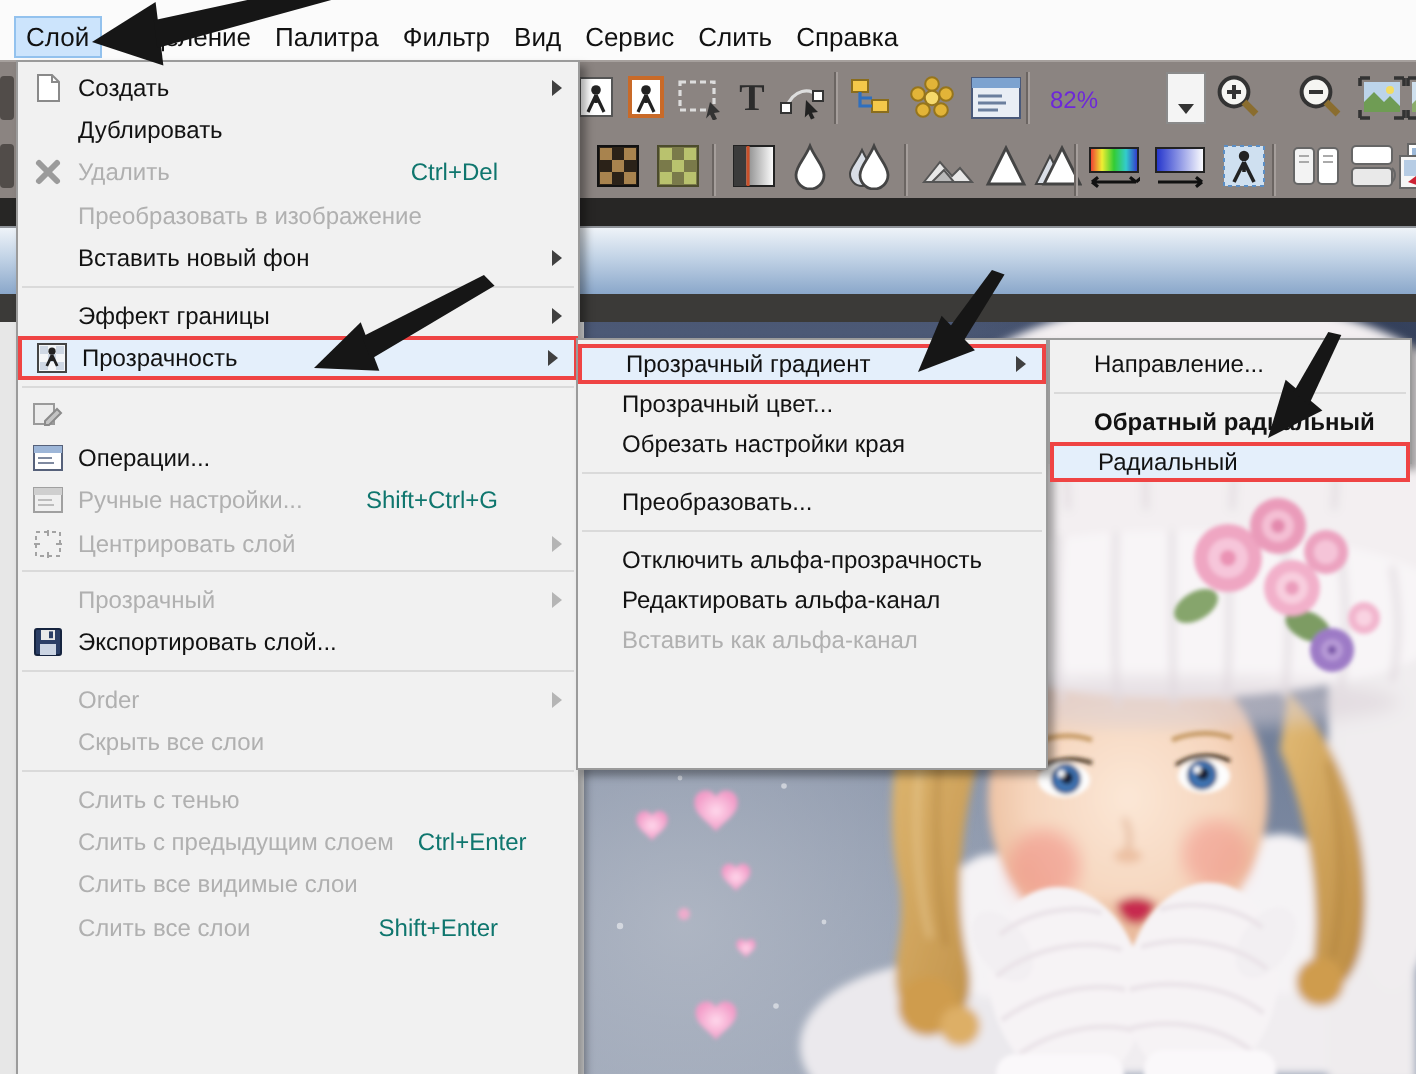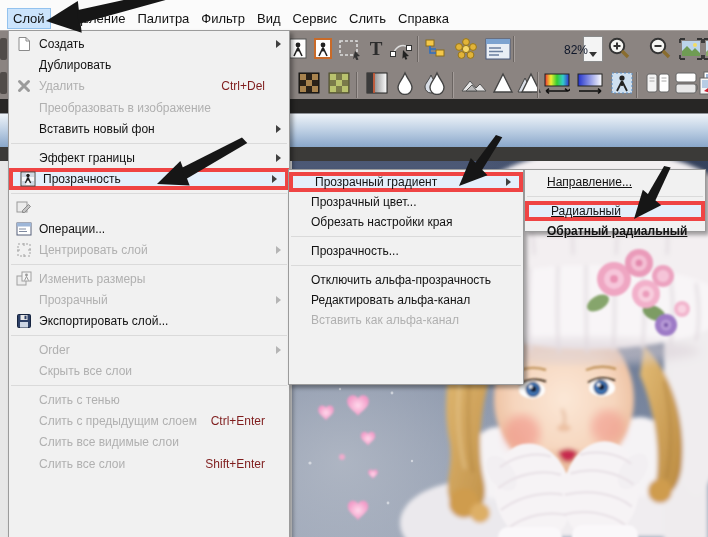--- a/index.html
+++ b/index.html
@@ -8,40 +8,40 @@
   .mb-item{font-size:13px;color:#111;padding:3px 6px;margin-bottom:1px;}
   .mb-item.selected{background:#cce4fc;border:1px solid #93c2ee;padding:2px 5px;}
   .toolbar{position:absolute;left:0;top:30px;width:708px;height:69px;background:#8b8481;border-top:1px solid #a6a09d;z-index:1;}
   .strip1{position:absolute;left:0;top:99px;width:708px;height:14px;background:#272625;z-index:1;}
   .bluebar{position:absolute;left:0;top:113px;width:708px;height:34px;background:linear-gradient(#eef3f8,#c2d3e6 45%,#8aa7ca);border-top:1px solid #8f9399;z-index:1;}
   .strip2{position:absolute;left:0;top:147px;width:708px;height:14px;background:#3b3a38;z-index:1;}
   .canvas{position:absolute;left:0;top:161px;width:708px;height:376px;background:#e7e7e7;z-index:1;}
   .photo{position:absolute;left:292px;top:161px;width:416px;height:376px;z-index:1;}
   .tbi{position:absolute;z-index:2;}
   .tbsep{position:absolute;width:2px;height:26px;background:linear-gradient(90deg,#6b6562 50%,#a59e9b 50%);z-index:2;}
-  .zoomlabel{position:absolute;z-index:2;font-size:12px;color:#0f172a;margin-left:39px;}
+  .zoomlabel{position:absolute;z-index:2;font-size:12px;color:#6d28d9;}
   .tbsliver{position:absolute;z-index:2;background:#514c49;border-radius:2px;}
   .menu{position:absolute;background:#f1f1f1;border:1px solid #9b9b9b;box-shadow:3px 3px 4px rgba(0,0,0,.35);z-index:10;padding-top:2px;font-size:12px;color:#121212;}
-  .mi{display:flex;align-items:center;position:relative;padding-right:4px;}
+  .mi{display:flex;align-items:center;position:relative;padding-right:20px;}
   #menu1 .mi{height:21.4px;}
   #menu2 .mi,#menu3 .mi{height:20px;}
   .mi .ic{width:30px;display:flex;justify-content:center;align-items:center;flex:0 0 30px;}
   #menu2 .mi .lbl,#menu3 .mi .lbl{margin-left:22px;}
   .mi .lbl{white-space:nowrap;}
-  .mi .sc{margin-left:auto;color:#7f1d1d;padding:0 20px 0 12px;white-space:nowrap;text-align:right;}
+  .mi .sc{margin-left:auto;color:#0f766e;padding:0 20px 0 12px;white-space:nowrap;text-align:right;}
   .mi .sub{position:absolute;right:8px;top:50%;margin-top:-4px;width:0;height:0;border-left:5px solid #404040;border-top:4px solid transparent;border-bottom:4px solid transparent;}
   .mi.dis{color:#b0b0b0;}
   .mi.dis .sub{border-left-color:#b5b5b5;}
-  .mi.hl{background:#e4effb;border:4px solid #ef4444;}
+  .mi.hl{background:#e4effb;border:2px solid #ef4444;}
   .mi.bold{font-weight:bold;}
   .sep{height:1px;background:#dadada;margin:3px 2px;}
   #menu2 .sep,#menu3 .sep{margin:4px 2px;}
   #menu1{left:8px;top:30px;width:282px;height:509px;}
   #menu2{left:288px;top:169px;width:236px;height:216px;}
-  #menu3{left:524px;top:169px;width:182px;height:63px;text-decoration:underline;}
+  #menu3{left:524px;top:169px;width:182px;height:63px;}
   .arrowlayer{position:absolute;left:0;top:0;width:708px;height:537px;z-index:50;pointer-events:none;}
 </style>
 </head>
 <body>
 
 <div class="menubar" id="menubar">
     <span class="mb-item selected">Слой</span>
     <span class="mb-item">Выделение</span>
     <span class="mb-item">Палитра</span>
     <span class="mb-item">Фильтр</span>
@@ -304,39 +304,39 @@
           <rect x="1" y="2" width="14" height="12" fill="#fff" stroke="#56617a"></rect>
           <rect x="1" y="2" width="14" height="3.5" fill="#9db6d8"></rect>
           <path d="M3 8h7M3 10.5h8" stroke="#7f8aa0"></path>
         </svg>
       </span>
       <span class="lbl">Операции...</span>
     </div>
     <div class="mi dis">
       <span class="ic">
         <svg width="16" height="16" viewBox="0 0 16 16">
+          <rect x="1" y="2" width="14" height="12" fill="#f0f0f0" stroke="#a0a0a0"></rect>
+          <rect x="1" y="2" width="14" height="3.5" fill="#cfcfcf"></rect>
+          <path d="M3 8h7M3 10.5h8" stroke="#bdbdbd"></path>
+        </svg>
+      </span>
+      <span class="lbl">Ручные настройки...</span>
+      <span class="sc">Shift+Ctrl+G</span>
+    </div>
+    <div class="mi dis">
+      <span class="ic">
+        <svg width="16" height="16" viewBox="0 0 16 16">
           <rect x="2" y="2" width="12" height="12" fill="none" stroke="#a3a3a3" stroke-dasharray="2 2"></rect>
           <path d="M8 1v3M8 12v3M1 8h3M12 8h3" stroke="#a3a3a3"></path>
         </svg>
       </span>
       <span class="lbl">Центрировать слой</span>
       <span class="sub"></span>
     </div>
     <div class="sep"></div>
-    <div class="mi dis">
-      <span class="ic">
-        <svg width="16" height="16" viewBox="0 0 16 16">
-          <rect x="1" y="5" width="9" height="9" fill="#ededed" stroke="#a0a0a0"></rect>
-          <rect x="6" y="1" width="9" height="9" fill="#f6f6f6" stroke="#a0a0a0"></rect>
-          <circle cx="10.5" cy="4" r="1.4" fill="#9a9a9a"></circle>
-          <path d="M10.5 5.5l-2 4M10.5 5.5l2 4" stroke="#9a9a9a"></path>
-        </svg>
-      </span>
-      <span class="lbl">Изменить размеры</span>
-    </div>
     <div class="mi dis">
       <span class="ic"></span>
       <span class="lbl">Прозрачный</span>
       <span class="sub"></span>
     </div>
     <div class="mi">
       <span class="ic">
         <svg width="16" height="16" viewBox="0 0 16 16">
           <rect x="1.5" y="1.5" width="13" height="13" rx="1" fill="#2c3f66" stroke="#16243f"></rect>
           <rect x="4.5" y="2" width="7" height="5" fill="#e9e9e9"></rect>
@@ -382,43 +382,43 @@
       <span class="sub"></span>
     </div>
     <div class="mi">
       <span class="lbl">Прозрачный цвет...</span>
     </div>
     <div class="mi">
       <span class="lbl">Обрезать настройки края</span>
     </div>
     <div class="sep"></div>
     <div class="mi">
-      <span class="lbl">Прозрачность...</span>
+      <span class="lbl">Преобразовать...</span>
     </div>
     <div class="sep"></div>
     <div class="mi">
       <span class="lbl">Отключить альфа-прозрачность</span>
     </div>
     <div class="mi">
       <span class="lbl">Редактировать альфа-канал</span>
     </div>
     <div class="mi dis">
       <span class="lbl">Вставить как альфа-канал</span>
     </div>
   </div>
 <div class="menu" id="menu3">
     <div class="mi">
       <span class="lbl">Направление...</span>
     </div>
     <div class="sep"></div>
+    <div class="mi bold">
+      <span class="lbl">Обратный радиальный</span>
+    </div>
     <div class="mi hl">
       <span class="lbl">Радиальный</span>
-    </div>
-    <div class="mi bold">
-      <span class="lbl">Обратный радиальный</span>
     </div>
   </div>
 
 <svg class="arrowlayer" viewBox="0 0 708 537">
   <g fill="#161616">
     <g transform="translate(46,21) rotate(-7)">
       <polygon points="0,0 34,-16 34,16"></polygon>
       <polygon points="32,-7 130,-16 133,-8 32,7"></polygon>
     </g>
     <g transform="translate(157,184) rotate(-21)">

